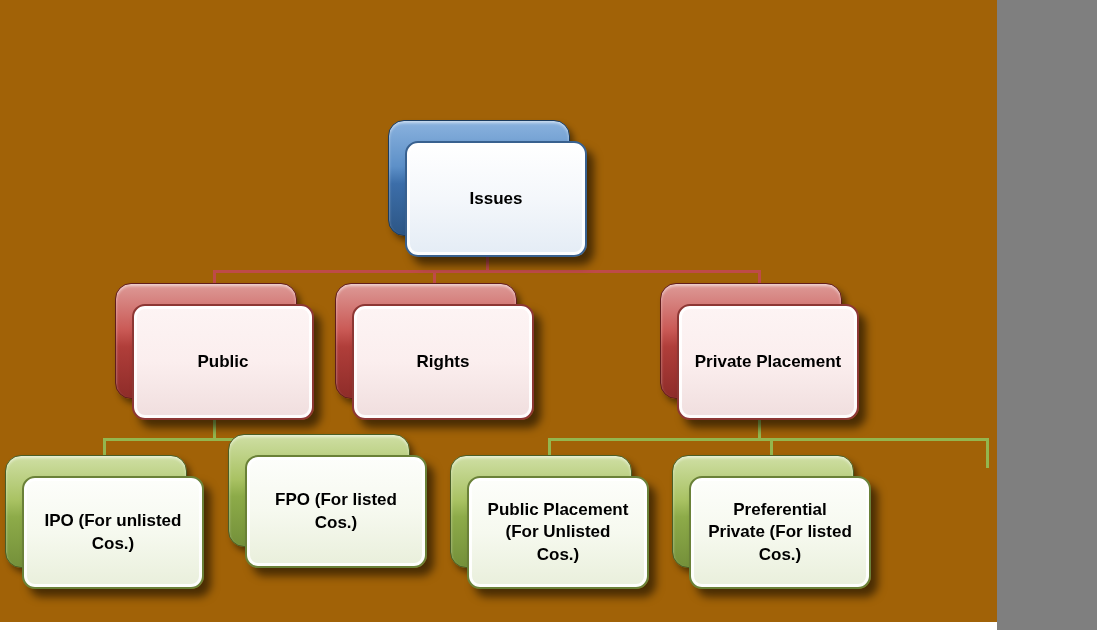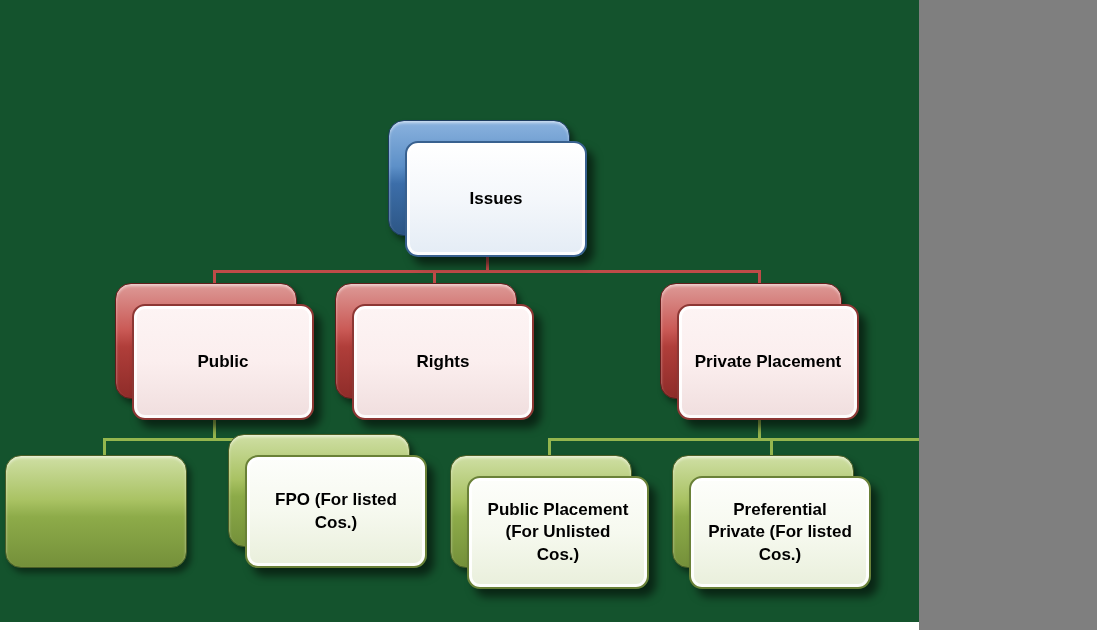--- a/index.html
+++ b/index.html
@@ -5,22 +5,22 @@
   * { box-sizing: border-box; }
   html, body { margin: 0; padding: 0; }
   body {
     background: #7f7f7f;
     font-family: "Liberation Sans", sans-serif;
     width: 1097px; height: 630px;
     overflow: hidden;
   }
   #canvas {
     position: relative;
-    width: 919px; height: 630px;
-    background: #14532d;
+    width: 997px; height: 630px;
+    background: #a16207;
     overflow: hidden;
   }
   #bottom-strip {
     position: absolute; left: 0; bottom: 0;
     width: 100%; height: 8px;
     background: #ffffff;
     z-index: 0;
   }
   
   .connector { position: absolute; z-index: 1; }
@@ -117,20 +117,23 @@
 
   <div class="node red" style="left:660px;top:283px">
     <div class="back"></div>
     <div class="front">
       <span class="label">Private Placement</span>
     </div>
   </div>
 
   <div class="node green small" style="left:5px;top:455px">
     <div class="back"></div>
+    <div class="front">
+      <span class="label">IPO (For unlisted Cos.)</span>
+    </div>
   </div>
 
   <div class="node green small" style="left:228px;top:434px">
     <div class="back"></div>
     <div class="front">
       <span class="label">FPO (For listed Cos.)</span>
     </div>
   </div>
 
   <div class="node green small" style="left:450px;top:455px">

